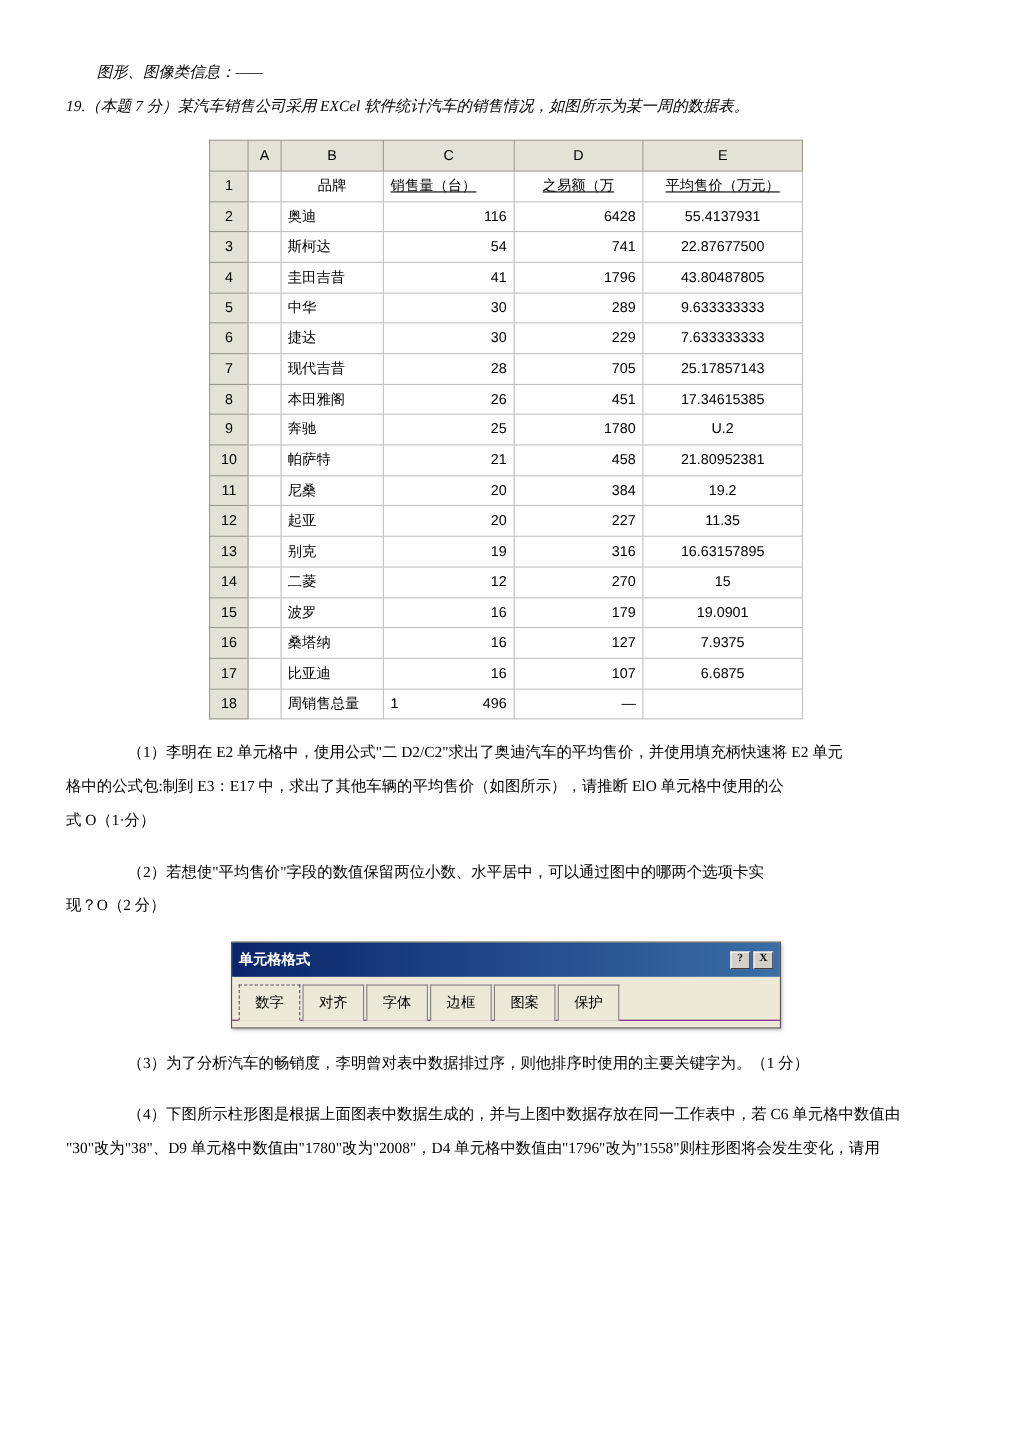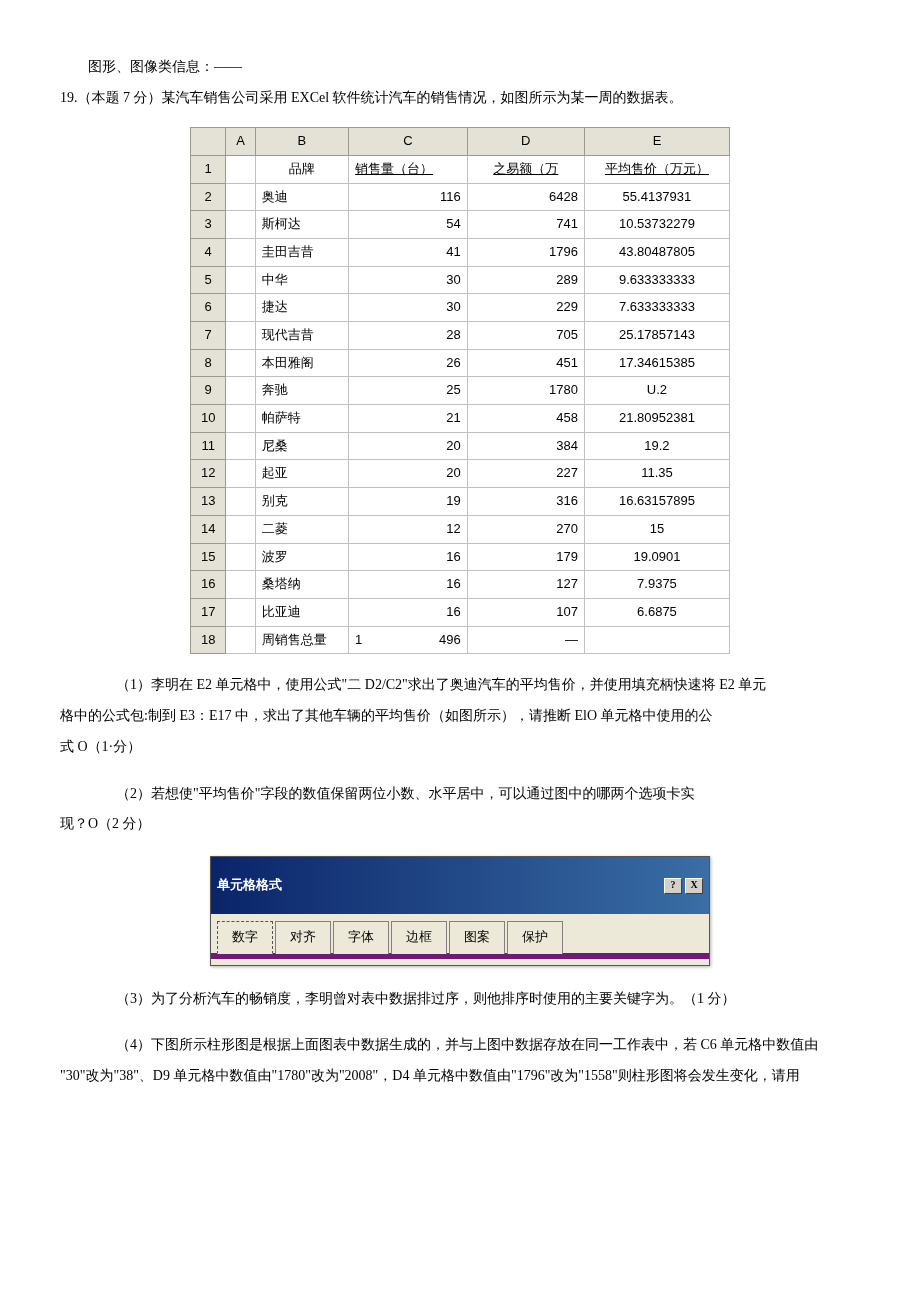--- a/index.html
+++ b/index.html
@@ -5,21 +5,21 @@
   body {
     margin: 0;
     padding: 50px 60px;
     font-family: "SimSun", "Microsoft YaHei", serif;
     font-size: 14px;
     color: #000;
     background: #fff;
     line-height: 1.9;
   }
   .indent { text-indent: 2em; }
-  .question-line { margin: 4px 0; }
+  .question-line { margin: 4px 0; font-style: italic; }
   .table-wrap { margin: 16px auto; width: 540px; }
   table.excel {
     border-collapse: collapse;
     width: 100%;
     font-family: "SimSun", Arial, sans-serif;
     font-size: 13px;
     background: #fff;
   }
   table.excel th {
     background: #e4e2d6;
@@ -42,21 +42,21 @@
   .dialog-wrap { width: 500px; margin: 14px auto 18px; }
   .dialog {
     border: 1px solid #555;
     background: #ece9d8;
     box-shadow: 1px 1px 3px rgba(0,0,0,.3);
   }
   .title-bar {
     background: linear-gradient(to right, #0a246a, #3a6ea5);
     color: #fff;
     font-weight: bold;
-    padding: 16px 6px;
+    padding: 3px 6px;
     display: flex;
     justify-content: space-between;
     align-items: center;
     font-size: 13px;
   }
   .title-btns { display: flex; gap: 3px; }
   .title-btn {
     width: 16px; height: 14px;
     background: #d4d0c8;
     border: 1px solid #fff;
@@ -65,21 +65,21 @@
     color: #000;
     font-size: 10px;
     line-height: 12px;
     text-align: center;
     font-weight: bold;
   }
   .tab-strip {
     display: flex;
     margin-top: 6px;
     padding: 0 6px;
-    border-bottom: 6px solid #701a75;
+    border-bottom: 1px solid #701a75;
     font-size: 13px;
   }
   .tab {
     padding: 3px 14px;
     margin-right: 2px;
     background: #ece9d8;
     border: 1px solid #808080;
     border-bottom: none;
     position: relative;
     top: 1px;
@@ -125,21 +125,21 @@
           <td class="col-sales">116</td>
           <td class="col-amount">6428</td>
           <td class="col-avg">55.4137931</td>
         </tr>
         <tr>
           <th>3</th>
           <td></td>
           <td class="col-brand">斯柯达</td>
           <td class="col-sales">54</td>
           <td class="col-amount">741</td>
-          <td class="col-avg">10.53732279</td>
+          <td class="col-avg">22.87677500</td>
         </tr>
         <tr>
           <th>4</th>
           <td></td>
           <td class="col-brand">圭田吉昔</td>
           <td class="col-sales">41</td>
           <td class="col-amount">1796</td>
           <td class="col-avg">43.80487805</td>
         </tr>
         <tr>

